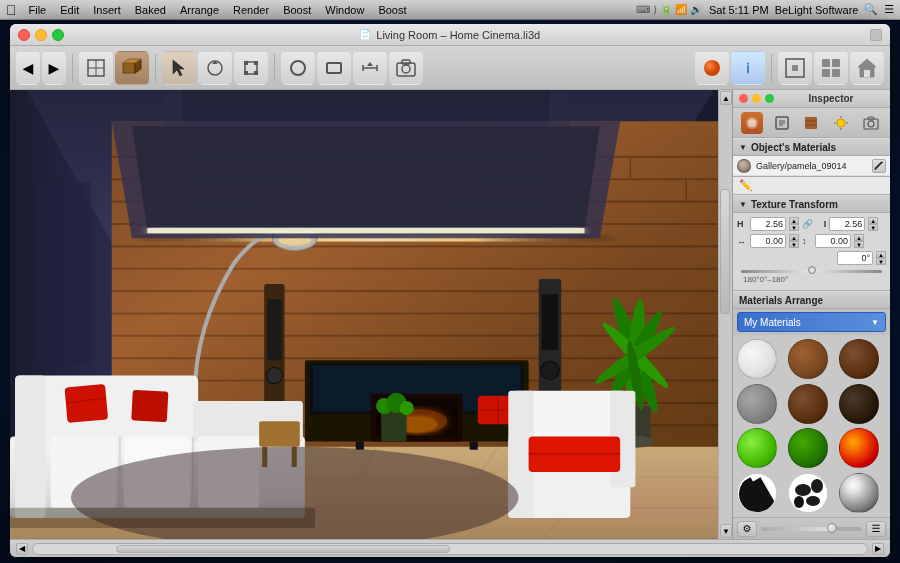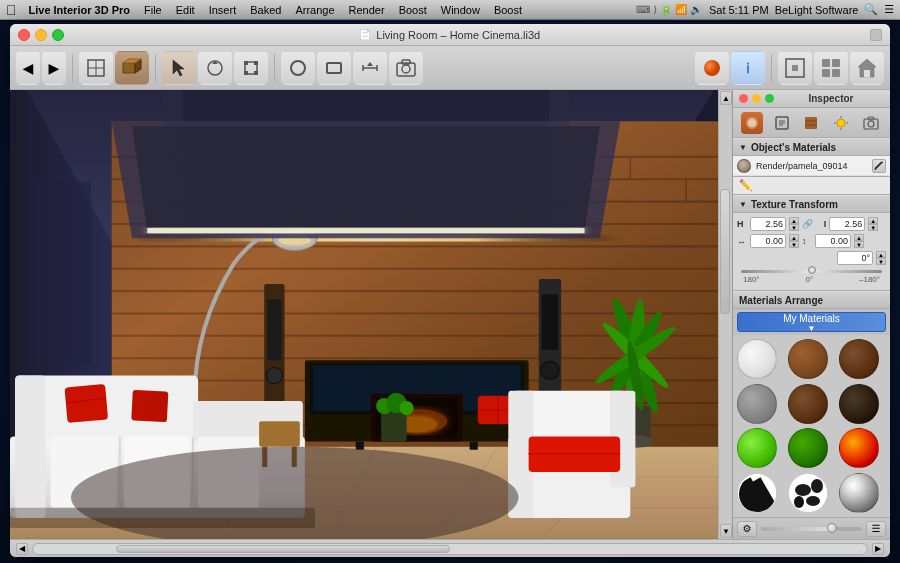--- a/index.html
+++ b/index.html
@@ -327,21 +327,20 @@
       top: -4px;
       width: 8px;
       height: 8px;
       background: radial-gradient(circle, #f0f0f0 0%, #c0c0c0 100%);
       border-radius: 50%;
       border: 1px solid #888;
       transform: translateX(-50%);
     }
     .angle-labels {
       display: flex;
-      justify-content: space-between;
       font-size: 8px;
       color: #555;
       margin-top: 2px;
       padding: 0 2px;
     }
 
     
     .gallery-header {
       height: 18px;
       background: linear-gradient(to bottom, #d0d0d0 0%, #c0c0c0 100%);
@@ -478,21 +477,20 @@
       position: absolute;
       inset: 0;
       overflow: hidden;
     }
   </style>
 </head>
 <body>
 
 <div class="menu-bar">
   <span class="menu-bar-apple"></span>
-  <span class="menu-bar-item app-name">Live Interior 3D Pro</span>
   <span class="menu-bar-item">File</span>
   <span class="menu-bar-item">Edit</span>
   <span class="menu-bar-item">Insert</span>
   <span class="menu-bar-item">Baked</span>
   <span class="menu-bar-item">Arrange</span>
   <span class="menu-bar-item">Render</span>
   <span class="menu-bar-item">Boost</span>
   <span class="menu-bar-item">Window</span>
   <span class="menu-bar-item">Boost</span>
   <div class="menu-bar-right">
@@ -903,21 +901,21 @@
 
       <div class="section-header">
         <span class="arrow">▼</span>
         <span>Object's Materials</span>
       </div>
 
       <div class="materials-list">
 
         <div class="material-item">
           <div class="material-swatch" style="background: radial-gradient(circle at 40% 35%, #c8b8a8, #a09080, #706050);"></div>
-          <span style="flex:1; overflow:hidden; white-space:nowrap; text-overflow:ellipsis;">Render/pamela_09014</span>
+          <span style="flex:1; overflow:hidden; white-space:nowrap; text-overflow:ellipsis;">Gallery/pamela_09014</span>
           <div style="display:flex; flex-direction:column; gap:0; margin-left:2px;">
             <div style="width:14px;height:14px;background:linear-gradient(to bottom,#e0e0e0,#c8c8c8);border:1px solid #aaa;border-radius:2px;display:flex;align-items:center;justify-content:center;">
               <svg width="10" height="10" viewBox="0 0 10 10">
                   <polygon points="1,9 9,1 7,1 1,7" fill="#333" stroke="#111" stroke-width="0.5"></polygon>
                 </svg>
             </div>
           </div>
         </div>
 
 
@@ -984,21 +982,21 @@
             <span>–180°</span>
           </div>
         </div>
       </div>
 
       <div class="gallery-header">
         <span>Materials Arrange</span>
       </div>
 
       <div style="padding: 3px 4px;">
-        <div style="height:20px; background:linear-gradient(to right, #3a6fcc, #5a8fdc); border:1px solid #2a5abc; border-radius:3px; display:flex; align-items:center; padding:0 6px; cursor:pointer;flex-direction:column;">
+        <div style="height:20px; background:linear-gradient(to right, #3a6fcc, #5a8fdc); border:1px solid #2a5abc; border-radius:3px; display:flex; align-items:center; padding:0 6px; cursor:pointer;">
           <span style="font-size:10px; color:white; flex:1;">My Materials</span>
           <span style="font-size:8px; color:white;">▼</span>
         </div>
       </div>
 
       <div class="materials-grid">
 
         <div class="mat-sphere white-marble" style="background: radial-gradient(circle at 35% 35%, #f8f8f8 0%, #e0e0e0 60%, #c0c0c0 100%);"></div>
         <div class="mat-sphere brown-wood" style="background: radial-gradient(circle at 35% 35%, #a06030 0%, #7a4820 60%, #5a3010 100%);"></div>
         <div class="mat-sphere dark-wood" style="background: radial-gradient(circle at 35% 35%, #7a5030 0%, #5a3010 60%, #3a1800 100%);"></div>

